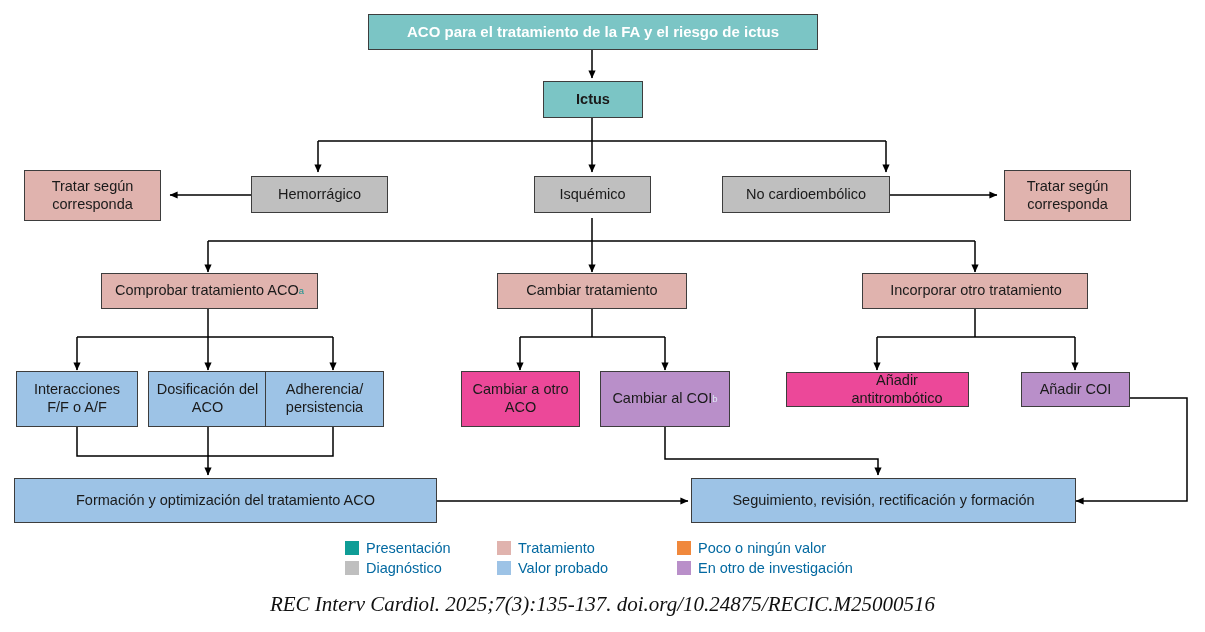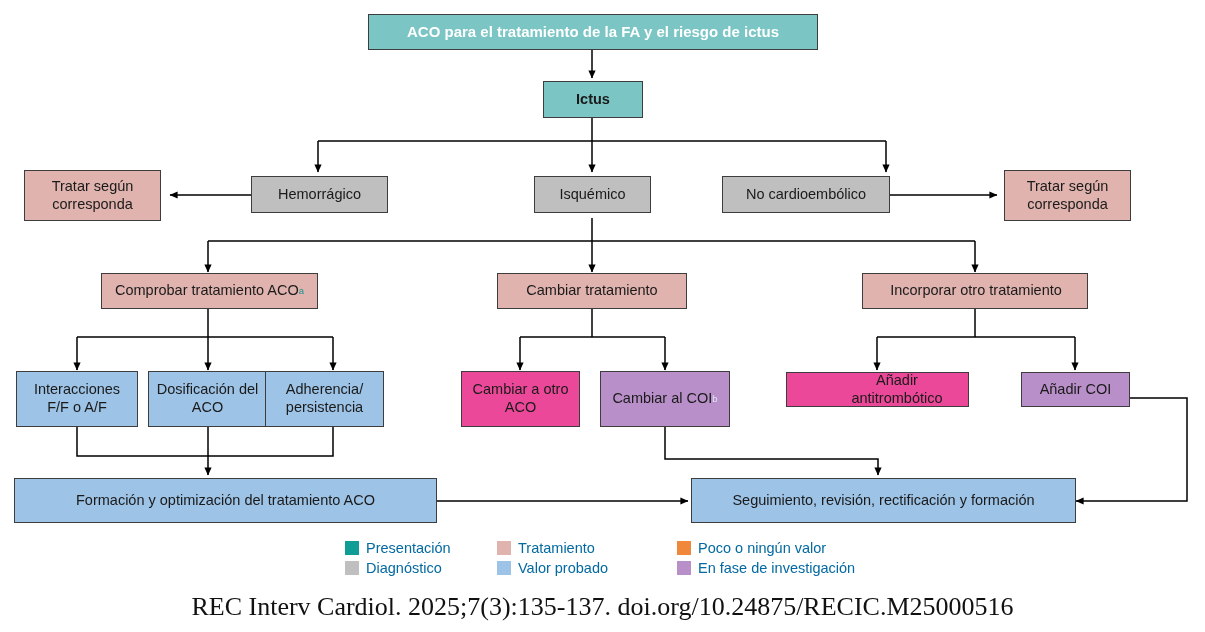--- a/index.html
+++ b/index.html
@@ -82,21 +82,22 @@
     flex: 0 0 14px;
     display: inline-block;
   }
   #citation {
     position: absolute;
     left: 0;
     top: 592px;
     width: 1205px;
     text-align: center;
     font-family: "Liberation Serif", serif;
-    font-size: 26px;
+    font-style: italic;
+    font-size: 21px;
     color: #111111;
   }
 </style>
 </head>
 <body>
 
 <div id="canvas">
 
   <svg id="edges" viewBox="0 0 1205 632" xmlns="http://www.w3.org/2000/svg">
     <defs>
@@ -212,19 +213,19 @@
     <div class="leg-item">
       <span class="leg-swatch" style="background:#bfbfbf"></span>
       <span>Diagnóstico</span>
     </div>
     <div class="leg-item">
       <span class="leg-swatch" style="background:#9dc3e6"></span>
       <span>Valor probado</span>
     </div>
     <div class="leg-item">
       <span class="leg-swatch" style="background:#b98fc9"></span>
-      <span>En fase de investigación</span>
+      <span>En otro de investigación</span>
     </div>
   </div>
 
   <div id="citation">REC Interv Cardiol. 2025;7(3):135-137. doi.org/10.24875/RECIC.M25000516</div>
 
 </div>
 
 </body></html>

